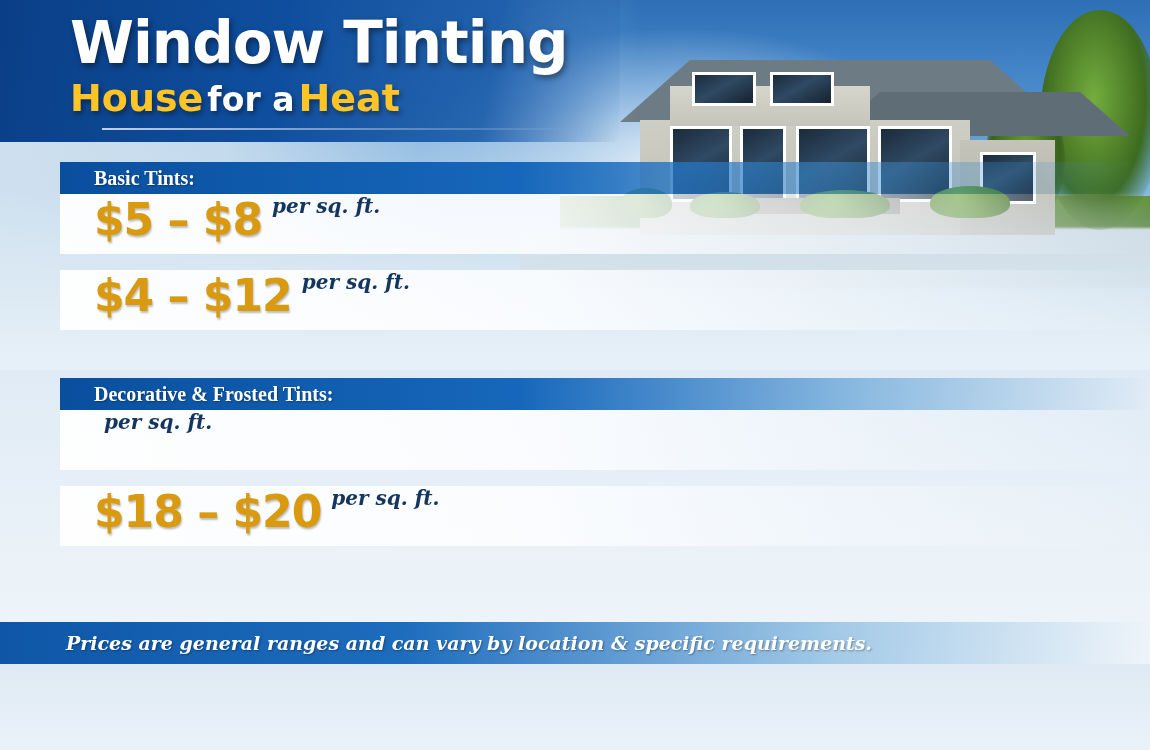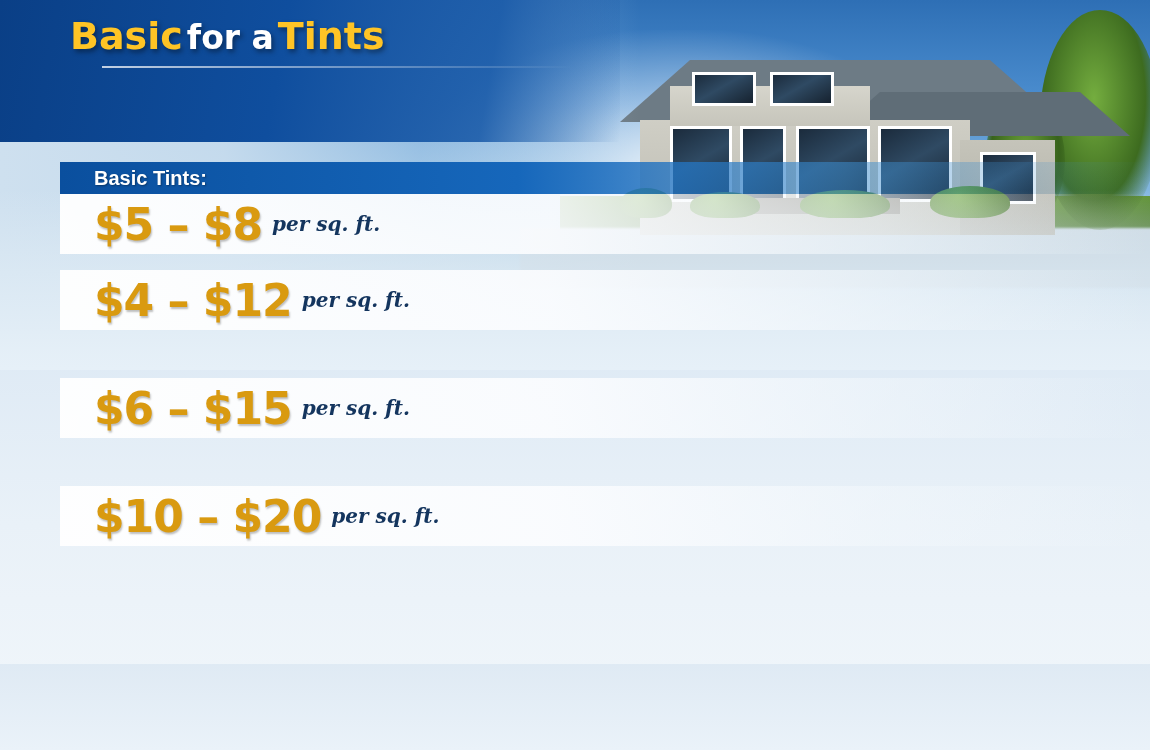--- a/index.html
+++ b/index.html
@@ -213,36 +213,36 @@
   .row-label {
     position: relative;
     height: 32px;
     width: 1090px;
     margin-left: 60px;
     background: linear-gradient(90deg, #0a4f9e 0%, #1667bb 42%, rgba(60,140,205,0.55) 72%, rgba(120,175,220,0.0) 100%);
     display: flex;
     align-items: center;
   }
   .row-label span {
-    font-family: Liberation Sans, sans-serif;
+    font-family: Liberation Serif, serif;
     font-weight: bold;
     font-size: 20px;
     color: #ffffff;
     padding-left: 34px;
     text-shadow: 1px 1px 2px rgba(0,0,0,0.35);
     white-space: nowrap;
   }
   .row-value {
     position: relative;
     height: 60px;
     width: 1090px;
     margin-left: 60px;
     background: linear-gradient(90deg, rgba(255,255,255,0.95) 0%, rgba(252,253,255,0.88) 45%, rgba(243,248,252,0.55) 75%, rgba(238,245,251,0.0) 100%);
     display: flex;
-    align-items: center;
+    align-items: flex-start;
     padding-left: 34px;
     box-sizing: border-box;
   }
   .price {
     font-family: "DejaVu Sans", sans-serif;
     font-weight: bold;
     font-size: 44px;
     color: #d99a10;
     text-shadow: 1px 2px 2px rgba(0,0,0,0.25);
     white-space: nowrap;
@@ -319,22 +319,23 @@
     <div class="shrub s2"></div>
     <div class="shrub s3"></div>
     <div class="shrub s4"></div>
 
     <div class="fade-left"></div>
     <div class="fade-bottom"></div>
   </div>
 
   <div class="header">
     <div class="header-inner">
+      <div class="title-main">Window Tinting</div>
       <div class="title-sub">
-        <span class="gold">Basic</span><span class="white-it">for a</span><span class="gold">Tints</span>
+        <span class="gold">House</span><span class="white-it">for a</span><span class="gold">Heat</span>
       </div>
       <div class="title-rule"></div>
     </div>
   </div>
 
   <div class="rows">
 
     <div class="row">
       <div class="row-label">
         <span>Basic Tints:</span>
@@ -346,30 +347,35 @@
     </div>
 
     <div class="row">
       <div class="row-value">
         <span class="price">$4 – $12</span>
         <span class="unit">per sq. ft.</span>
       </div>
     </div>
 
     <div class="row">
+      <div class="row-label">
+        <span>Decorative &amp; Frosted Tints:</span>
+      </div>
       <div class="row-value">
-        <span class="price">$6 – $15</span>
         <span class="unit">per sq. ft.</span>
       </div>
     </div>
 
     <div class="row">
       <div class="row-value">
-        <span class="price">$10 – $20</span>
+        <span class="price">$18 – $20</span>
         <span class="unit">per sq. ft.</span>
       </div>
     </div>
 
   </div>
 
+  <div class="footer">
+    <span>Prices are general ranges and can vary by location &amp; specific requirements.</span>
+  </div>
   <div class="bottom-band"></div>
 
 </div>
 
 </body></html>

